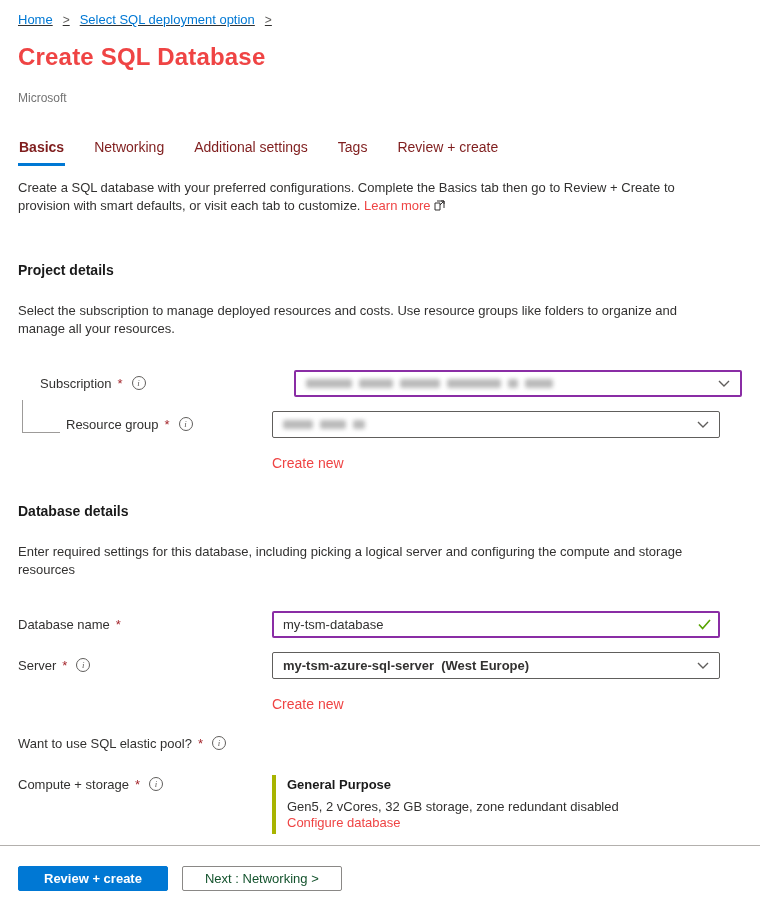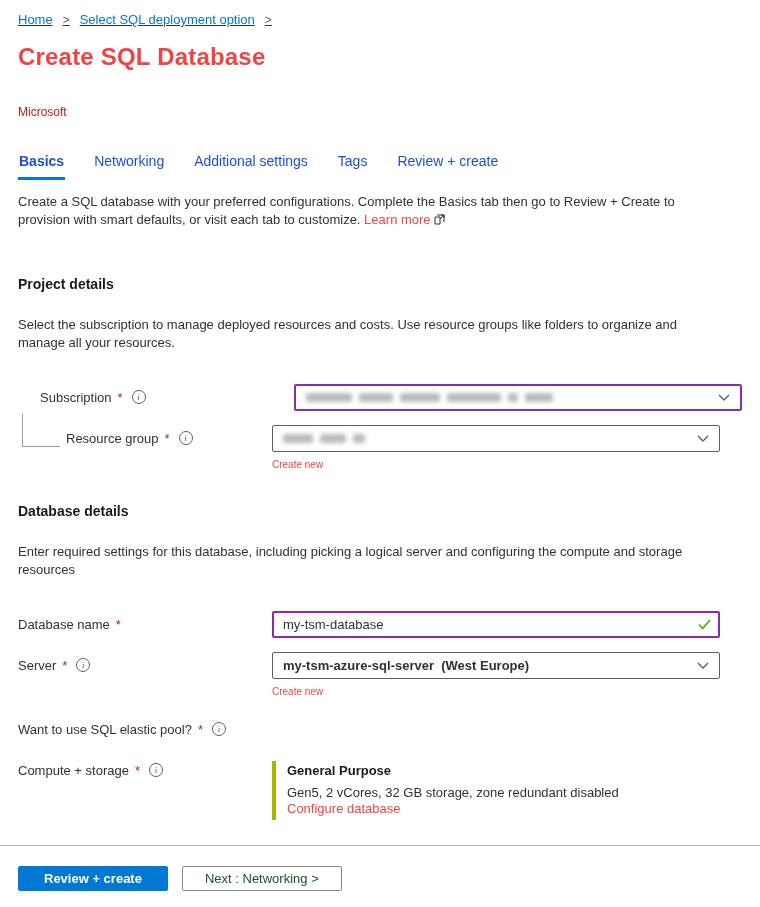--- a/index.html
+++ b/index.html
@@ -11,25 +11,25 @@
   }
   .page { display:flex; flex-direction:column; min-height:907px; padding:12px 18px 14px 18px; }
 
   
   .breadcrumb { font-size:13px; display:flex; align-items:flex-end; gap:10px;text-decoration:underline; }
   .breadcrumb a { color:#0078d4; text-decoration:none; cursor:pointer; }
   .crumb-sep { color:#605e5c; font-size:12px; }
 
   
   .page-title { font-size:24px; font-weight:700; color:#ef4444; letter-spacing:.2px; }
-  .publisher { font-size:12px; color:#b91c1c; margin-top:18px; }
+  .publisher { font-size:12px; color:#737373; margin-top:4px; }
 
   
   .tabs { display:flex; gap:28px; margin-top:32px; font-size:14px; }
-  .tab { padding:2px 1px 8px 1px; cursor:pointer; color:#1d4ed8; border-bottom:3px solid transparent; }
+  .tab { padding:2px 1px 8px 1px; cursor:pointer; color:#7f1d1d; border-bottom:3px solid transparent; }
   .tab.active { font-weight:700; border-bottom-color:#0078d4; }
 
   
   .intro { margin-top:13px; line-height:1.4; max-width:706px; }
   a.inline-link { color:#ef4444; text-decoration:none; cursor:pointer; }
   .ext-icon { display:inline-block; vertical-align:-1px; margin-left:3px; }
 
   
   .section-heading { font-size:14px; font-weight:700; color:#1a1a1a; margin-top:32px; }
   .section-desc { margin-top:13px; line-height:1.4; max-width:706px; }
@@ -59,21 +59,21 @@
   .textbox {
     width:100%; height:27px; border:2px solid #8a2da5; border-radius:2px;
     padding:0 30px 0 9px; font-family:"Liberation Sans", sans-serif; font-size:13px; color:#323130;
     outline:none;
   }
   .valid-check { position:absolute; right:9px; top:7px; }
 
   .redact { display:inline-flex; gap:7px; align-items:center; filter:blur(2.2px); opacity:.6; }
   .redact i { display:inline-block; height:9px; background:#8d8d8d; border-radius:2px; }
 
-  .create-new { display:inline-block; margin-top:7px; font-size:10px; }
+  .create-new { display:inline-block; margin-top:17px; font-size:14px; }
 
   
   .nested { position:relative; }
   .tree-connector {
     position:absolute; left:4px; top:30px; width:38px; height:33px;
     border-left:1px solid #9d9b99; border-bottom:1px solid #9d9b99;
   }
   .indent-label { padding-left:48px; }
 
   

